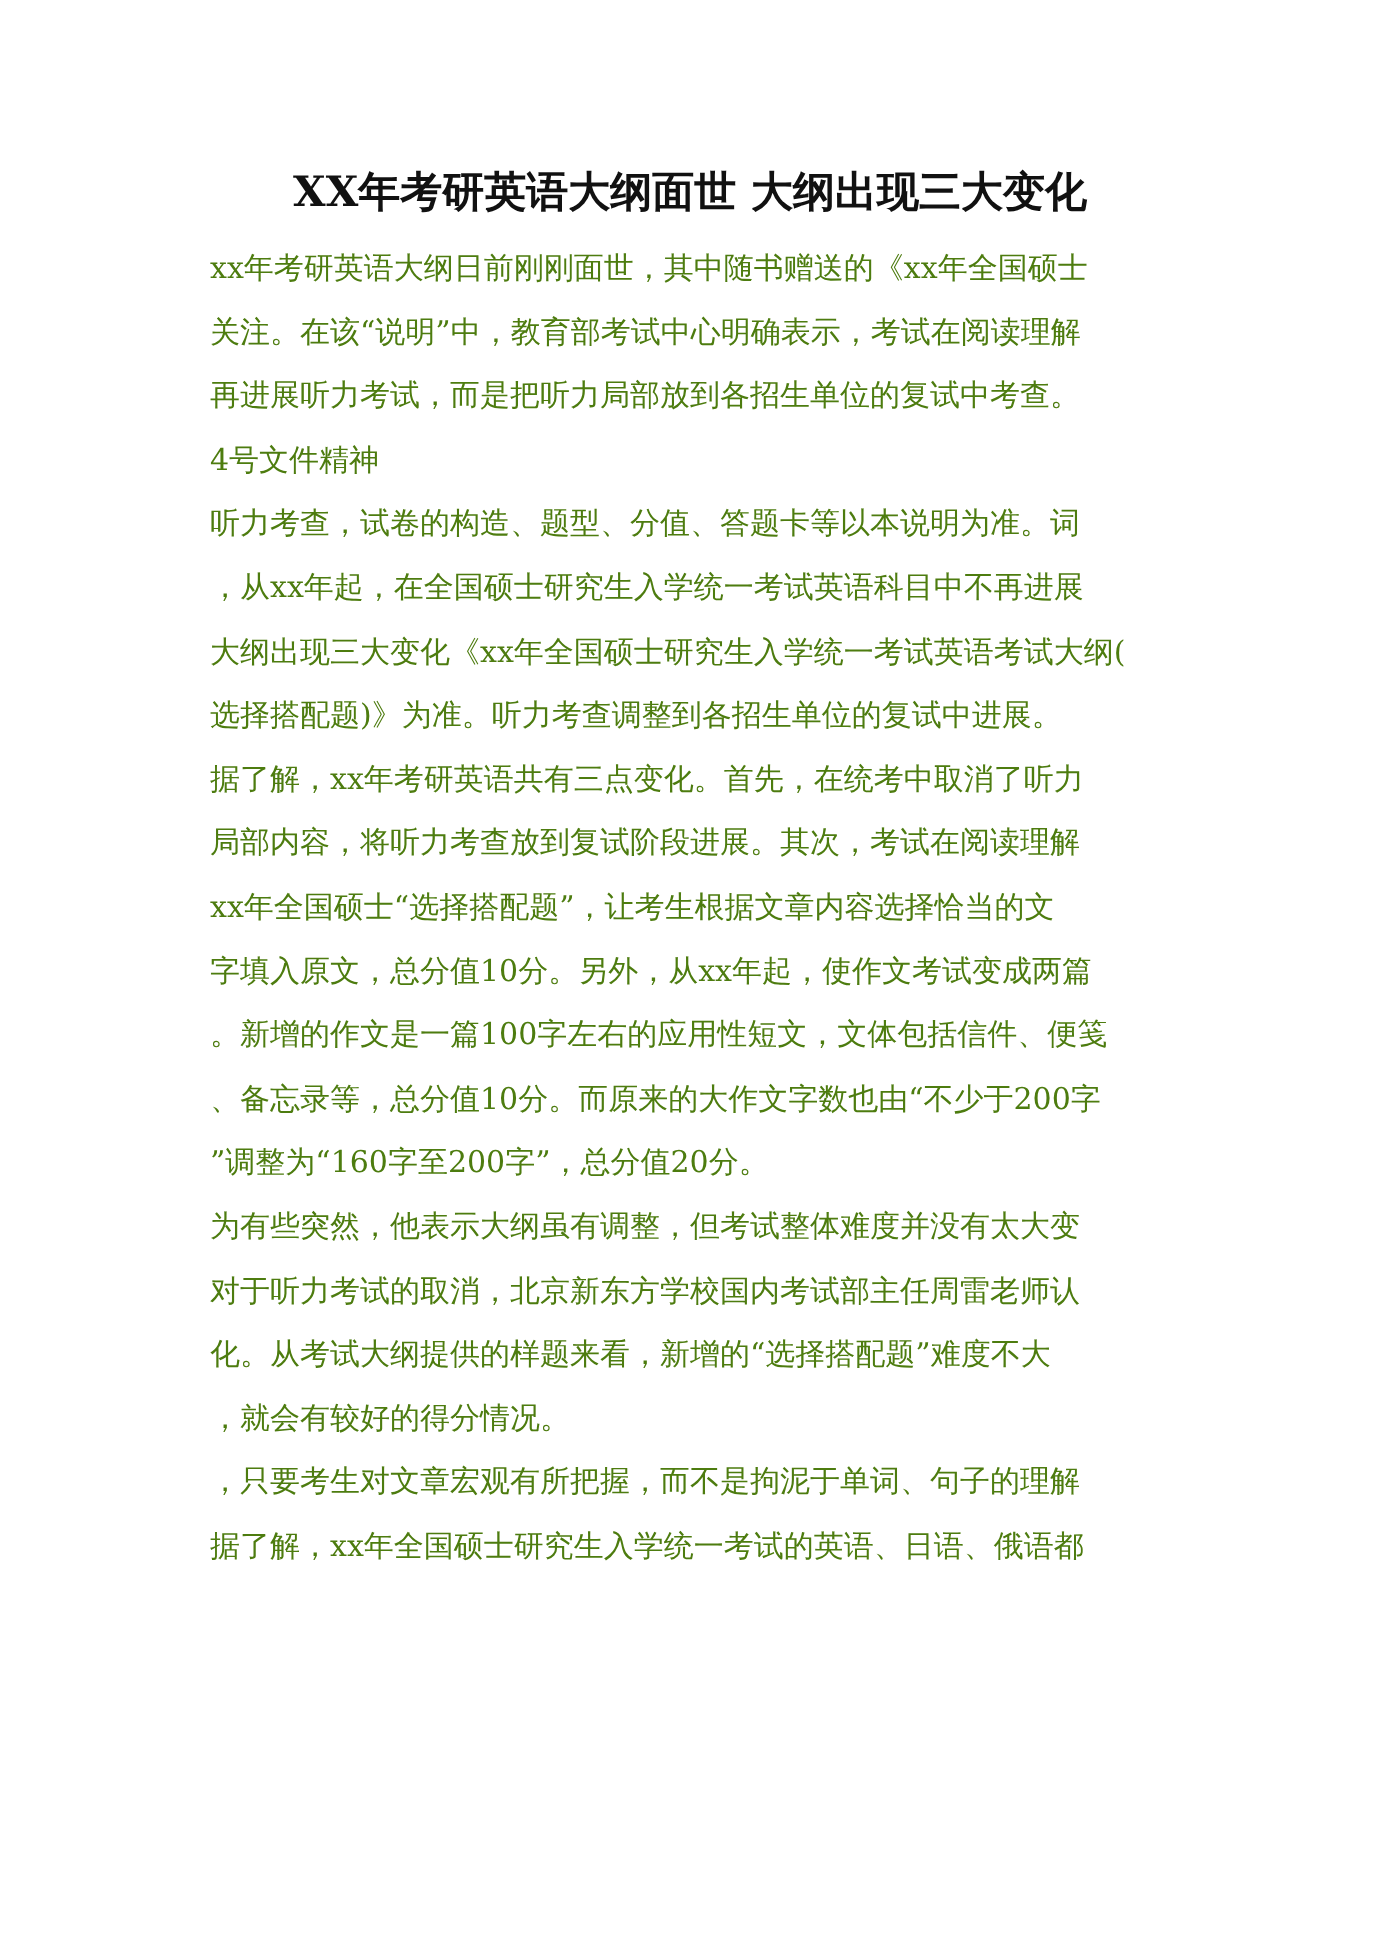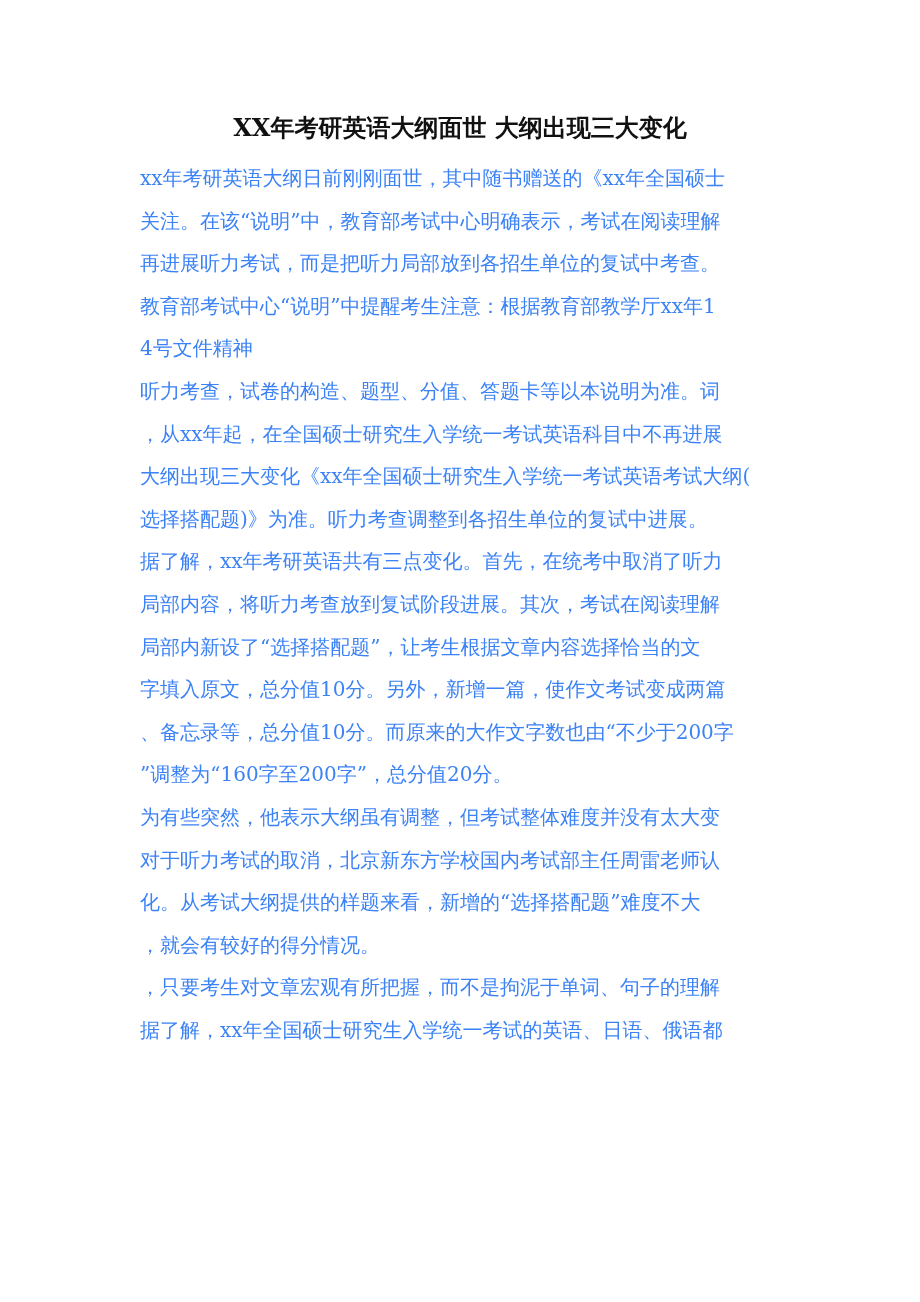--- a/index.html
+++ b/index.html
@@ -2,50 +2,50 @@
 <html><head>
 <meta charset="utf-8">
 <style>
   html, body { margin: 0; padding: 0; background: #ffffff; }
   body { width: 920px; height: 1302px; position: relative; overflow: hidden; }
   .page { position: absolute; left: 0; top: 0; width: 920px; height: 1302px; background: #ffffff; }
   .title {
     position: absolute; left: 0; width: 920px; top: 112px;
     text-align: center;
     font-family: "DejaVu Serif", "Liberation Serif", serif;
-    font-weight: bold; font-size: 24px; color: #111;
+    font-weight: bold; font-size: 28px; color: #111;
     line-height: 32px;
   }
   .body-text {
     position: absolute; left: 140px; top: 157px; width: 640px;
     font-family: "DejaVu Serif", "Liberation Serif", serif;
-    font-size: 20px; color: #3b82f6;
+    font-size: 20px; color: #4d7c0f;
     line-height: 42.6px;
   }
   .line { white-space: nowrap; height: 42.6px; }
 </style>
 </head>
 <body>
 
 <div class="page">
   <div class="title">XX年考研英语大纲面世 大纲出现三大变化</div>
   <div class="body-text">
     <div class="line">xx年考研英语大纲日前刚刚面世，其中随书赠送的《xx年全国硕士</div>
     <div class="line">关注。在该“说明”中，教育部考试中心明确表示，考试在阅读理解</div>
     <div class="line">再进展听力考试，而是把听力局部放到各招生单位的复试中考查。</div>
-    <div class="line">教育部考试中心“说明”中提醒考生注意：根据教育部教学厅xx年1</div>
     <div class="line">4号文件精神</div>
     <div class="line">听力考查，试卷的构造、题型、分值、答题卡等以本说明为准。词</div>
     <div class="line">，从xx年起，在全国硕士研究生入学统一考试英语科目中不再进展</div>
     <div class="line">大纲出现三大变化《xx年全国硕士研究生入学统一考试英语考试大纲(</div>
     <div class="line">选择搭配题)》为准。听力考查调整到各招生单位的复试中进展。</div>
     <div class="line">据了解，xx年考研英语共有三点变化。首先，在统考中取消了听力</div>
     <div class="line">局部内容，将听力考查放到复试阶段进展。其次，考试在阅读理解</div>
-    <div class="line">局部内新设了“选择搭配题”，让考生根据文章内容选择恰当的文</div>
-    <div class="line">字填入原文，总分值10分。另外，新增一篇，使作文考试变成两篇</div>
+    <div class="line">xx年全国硕士“选择搭配题”，让考生根据文章内容选择恰当的文</div>
+    <div class="line">字填入原文，总分值10分。另外，从xx年起，使作文考试变成两篇</div>
+    <div class="line">。新增的作文是一篇100字左右的应用性短文，文体包括信件、便笺</div>
     <div class="line">、备忘录等，总分值10分。而原来的大作文字数也由“不少于200字</div>
     <div class="line">”调整为“160字至200字”，总分值20分。</div>
     <div class="line">为有些突然，他表示大纲虽有调整，但考试整体难度并没有太大变</div>
     <div class="line">对于听力考试的取消，北京新东方学校国内考试部主任周雷老师认</div>
     <div class="line">化。从考试大纲提供的样题来看，新增的“选择搭配题”难度不大</div>
     <div class="line">，就会有较好的得分情况。</div>
     <div class="line">，只要考生对文章宏观有所把握，而不是拘泥于单词、句子的理解</div>
     <div class="line">据了解，xx年全国硕士研究生入学统一考试的英语、日语、俄语都</div>
   </div>
 </div>

